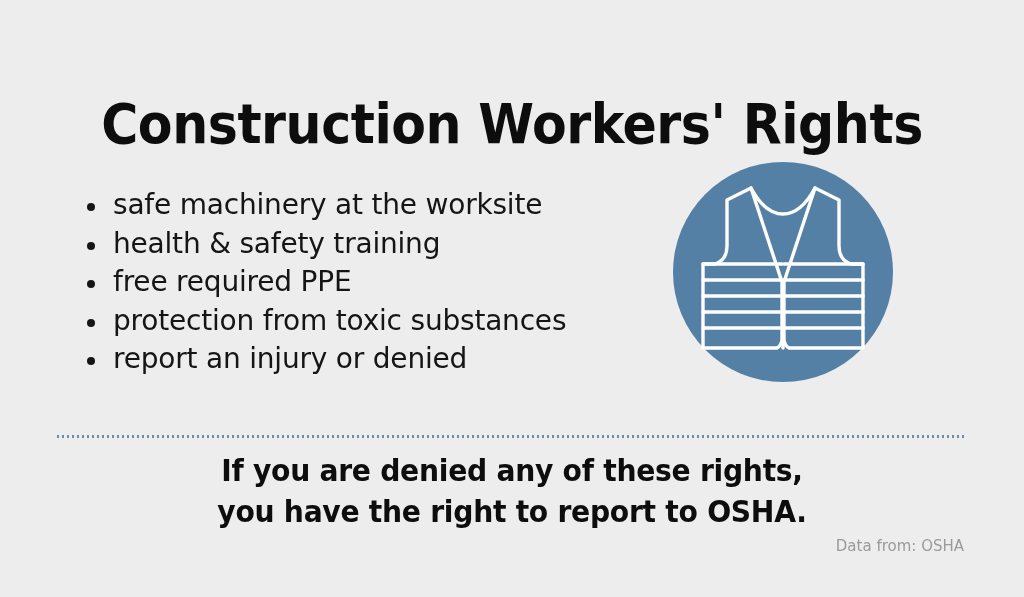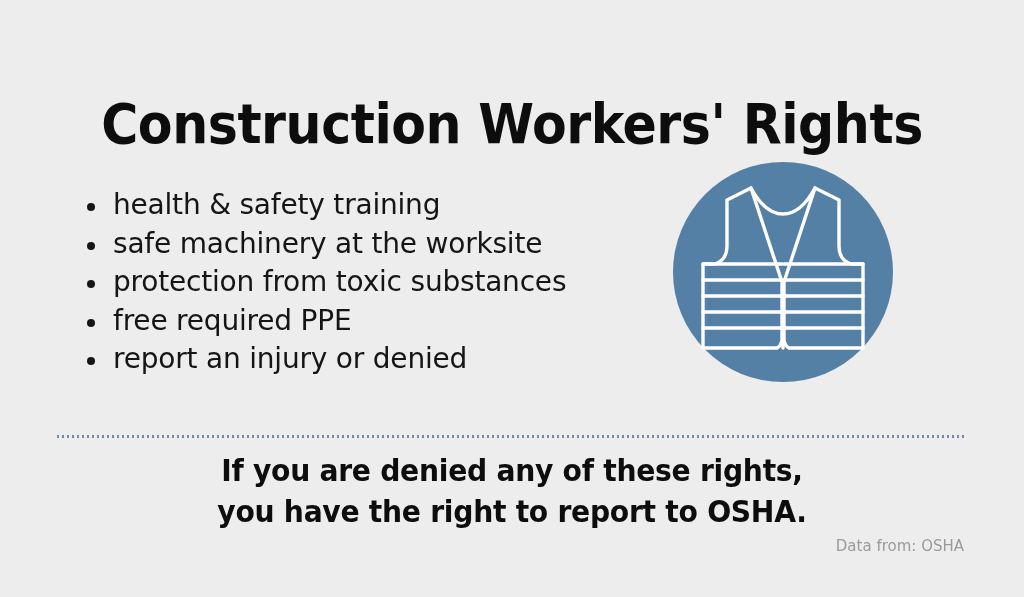--- a/index.html
+++ b/index.html
@@ -132,33 +132,33 @@
 </head>
 <body>
 
 <div id="poster">
 
   <h1 id="title">Construction Workers' Rights</h1>
 
   <ul id="rights-list">
     <li>
       <span class="bullet"></span>
+      <span>safe machinery at the worksite</span>
+    </li>
+    <li>
+      <span class="bullet"></span>
       <span>health &amp; safety training</span>
     </li>
     <li>
       <span class="bullet"></span>
-      <span>safe machinery at the worksite</span>
+      <span>free required PPE</span>
     </li>
     <li>
       <span class="bullet"></span>
       <span>protection from toxic substances</span>
-    </li>
-    <li>
-      <span class="bullet"></span>
-      <span>free required PPE</span>
     </li>
     <li>
       <span class="bullet"></span>
       <span>report an injury or denied</span>
     </li>
   </ul>
 
   <div id="vest-badge">
     <svg viewBox="0 0 220 220" xmlns="http://www.w3.org/2000/svg">
       <circle cx="110" cy="110" r="110" fill="#5580a6"></circle>

